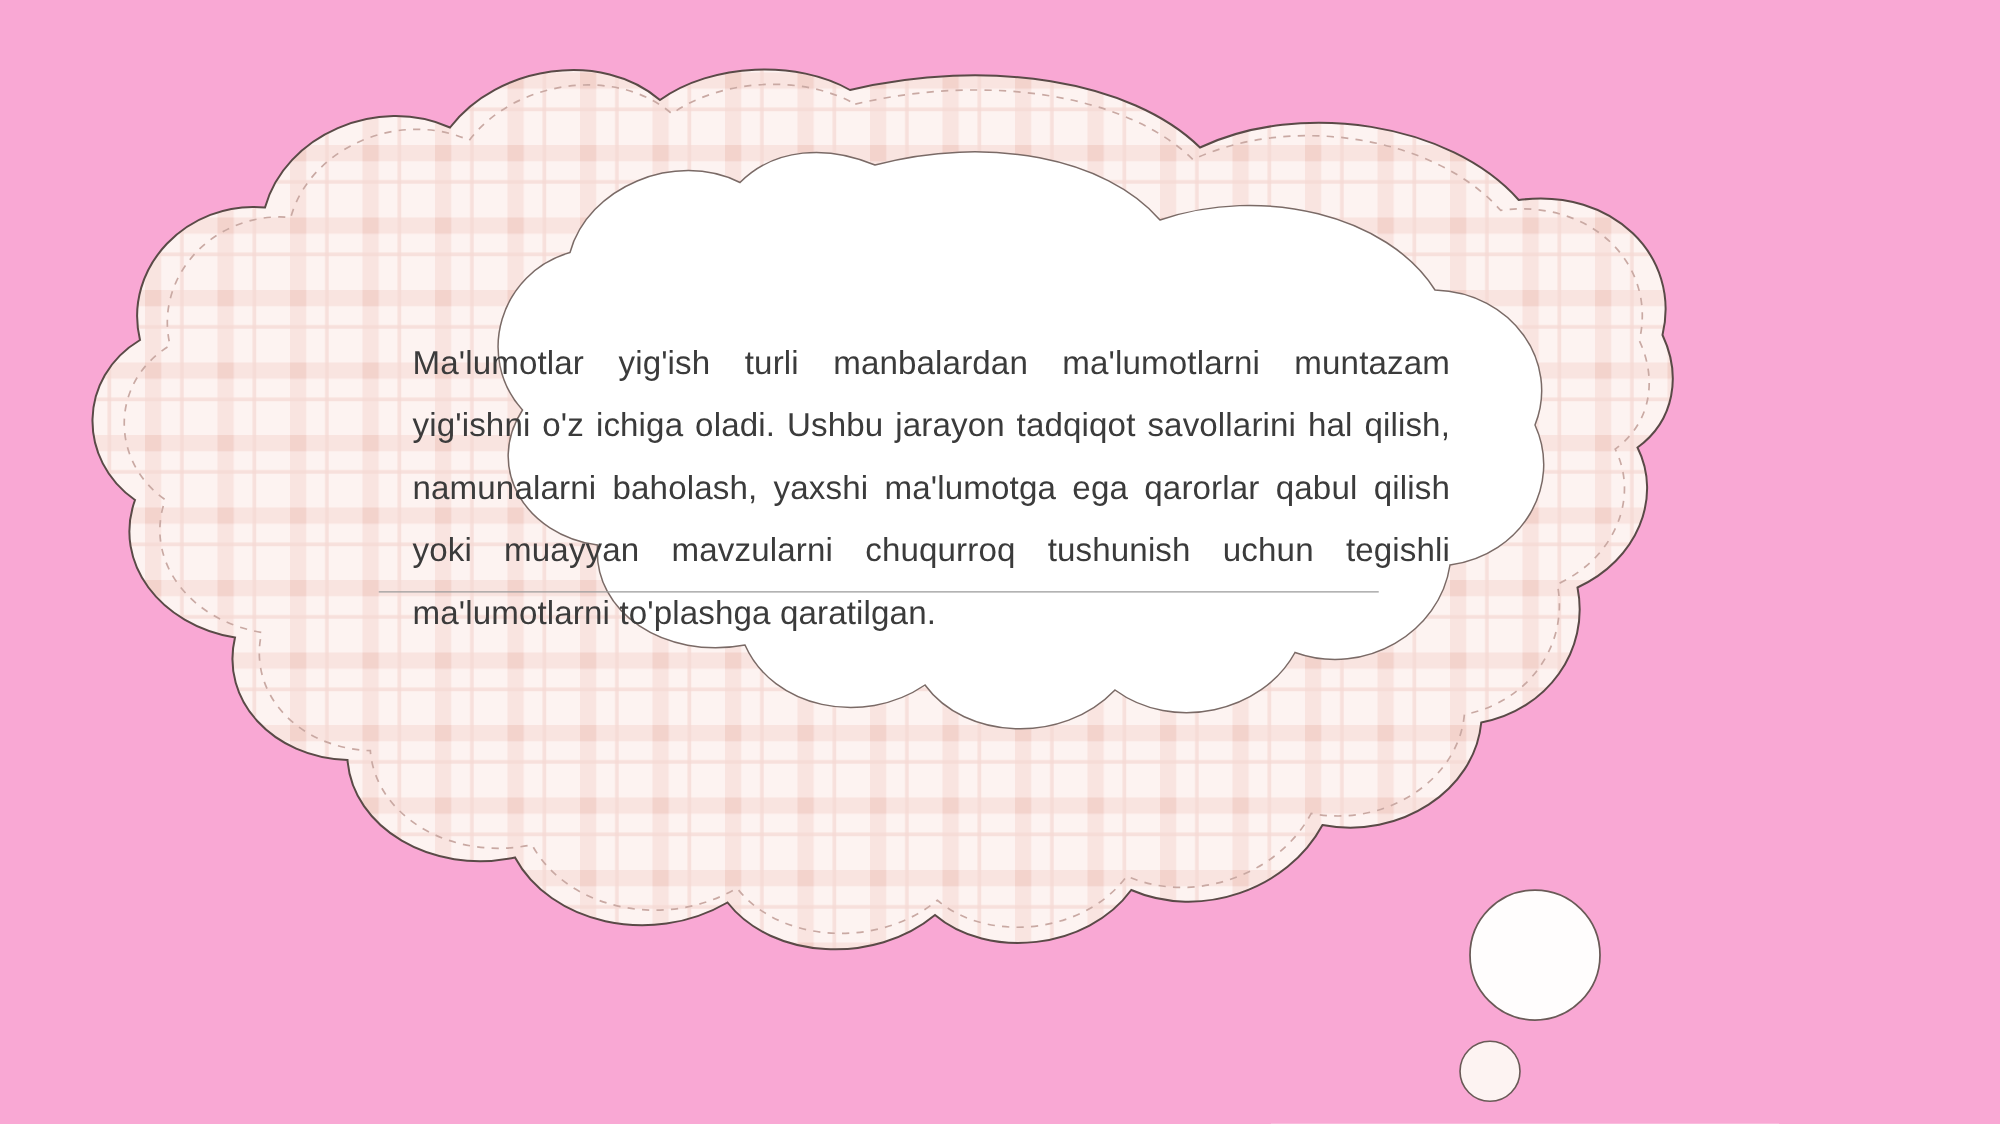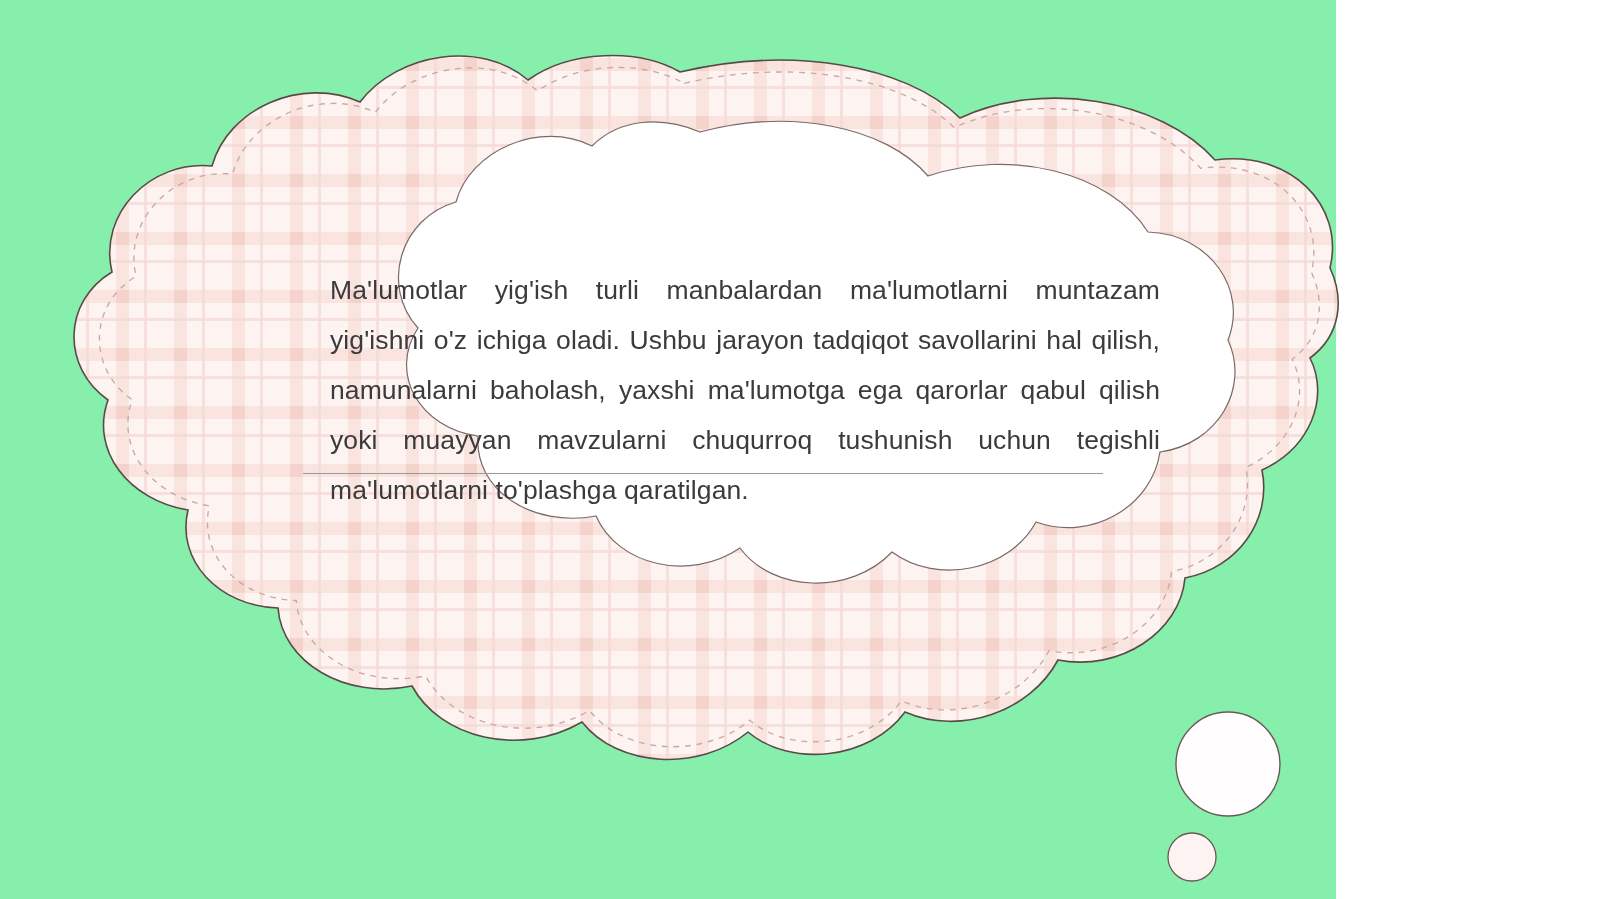--- a/index.html
+++ b/index.html
@@ -8,23 +8,23 @@
     background: #ffffff;
   }
   body {
     width: 1600px;
     height: 899px;
     overflow: hidden;
     font-family: "Liberation Sans", sans-serif;
   }
   #stage {
     position: relative;
-    width: 1336px;
+    width: 1600px;
     height: 899px;
-    background: #86efac;
+    background: #f9a8d4;
   }
   #cloud-svg {
     position: absolute;
     left: 0;
     top: 0;
     width: 1600px;
     height: 899px;
   }
   #text-layer {
     position: absolute;

